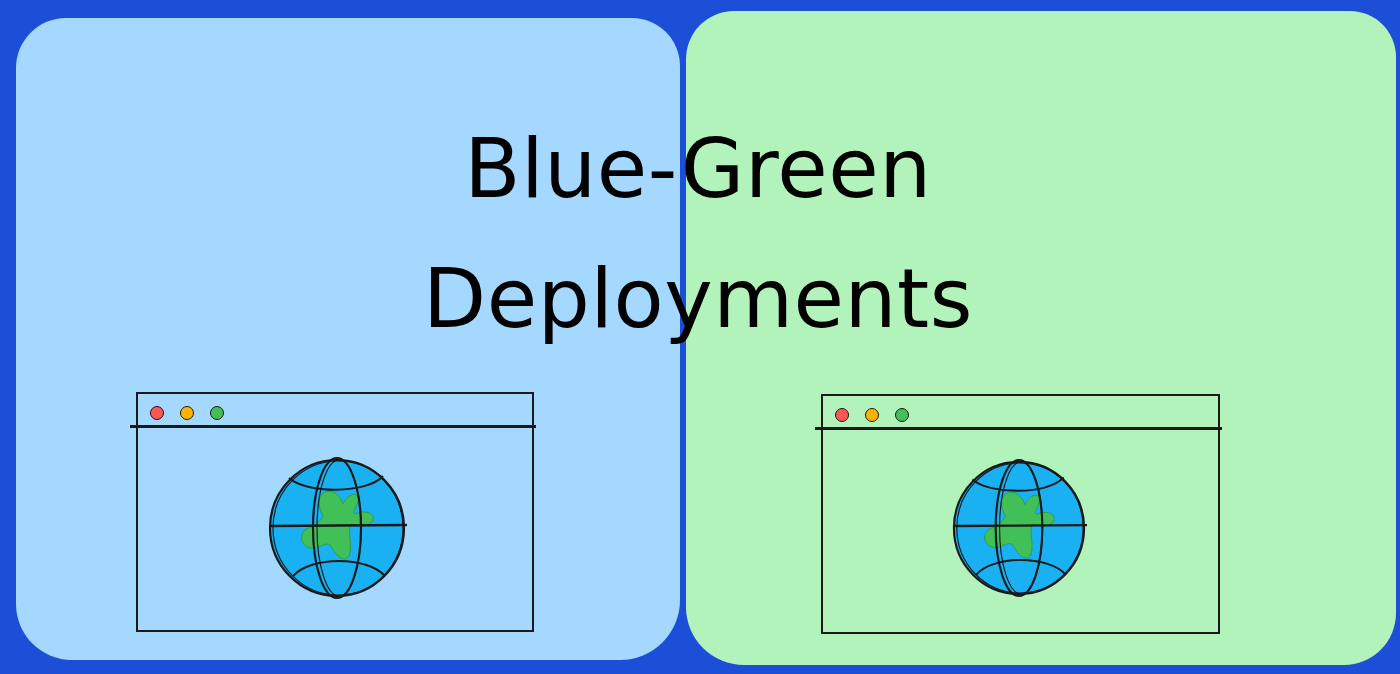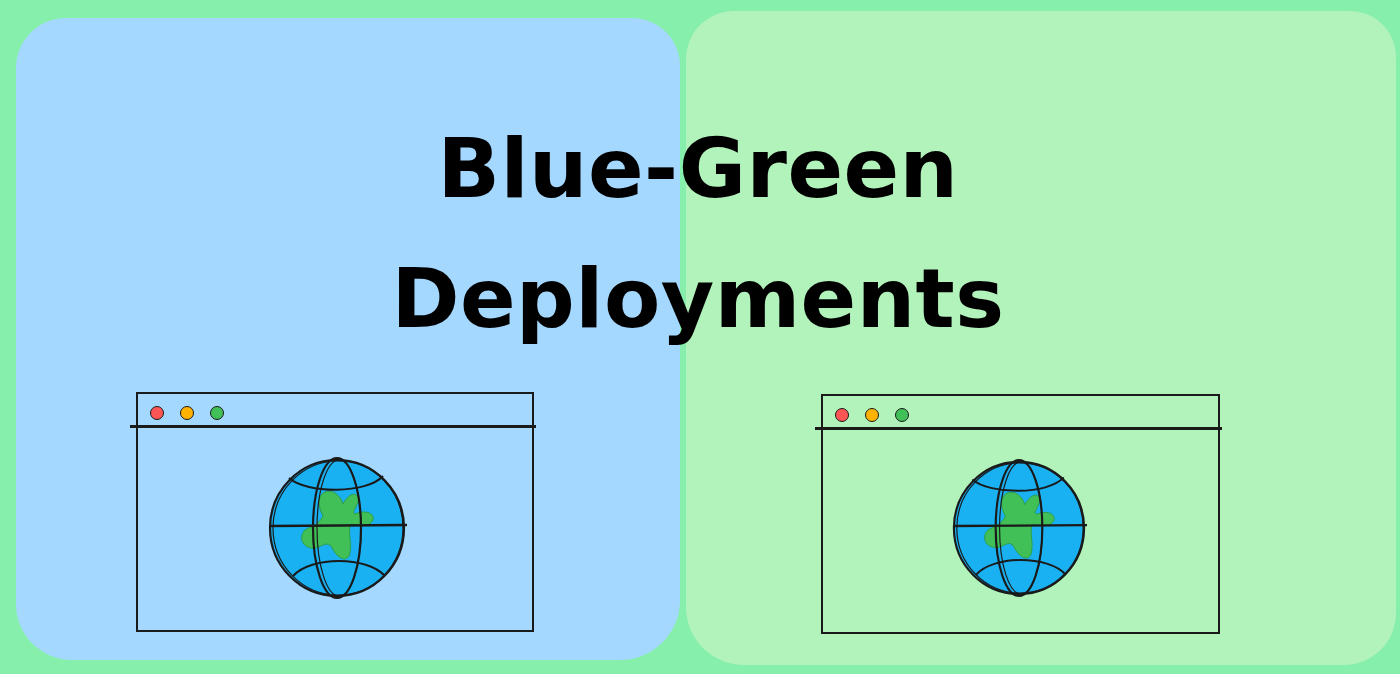--- a/index.html
+++ b/index.html
@@ -8,22 +8,21 @@
       width: 1400px;
       height: 674px;
       background: #000000;
       overflow: hidden;
       font-family: "DejaVu Sans", sans-serif;
     }
     .canvas {
       position: relative;
       width: 1400px;
       height: 674px;
-      background: #86efac;
-      font-weight: bold;
+      background: #1d4ed8;
     }
     .panel {
       position: absolute;
       border-radius: 56px;
     }
     .panel-blue {
       left: 16px;
       top: 18px;
       width: 664px;
       height: 642px;

